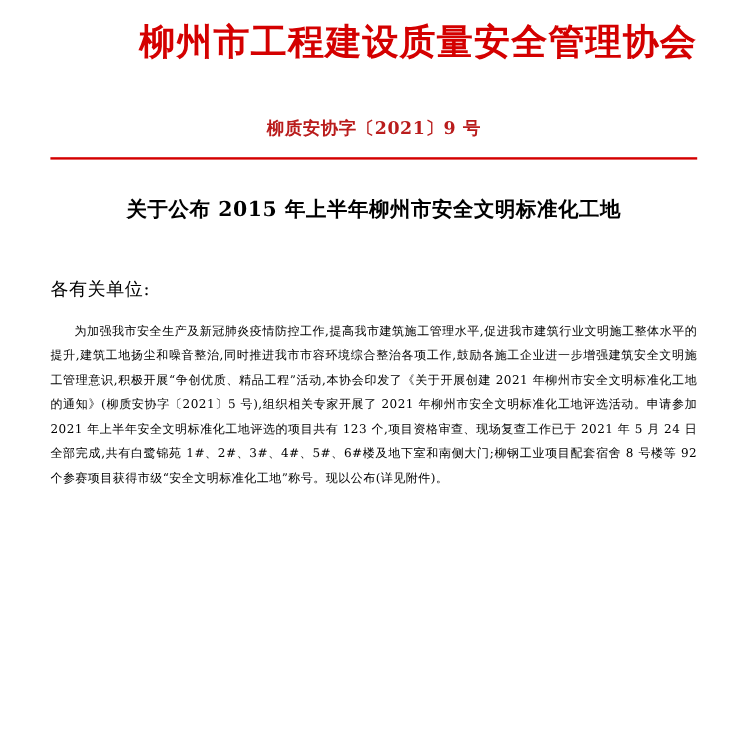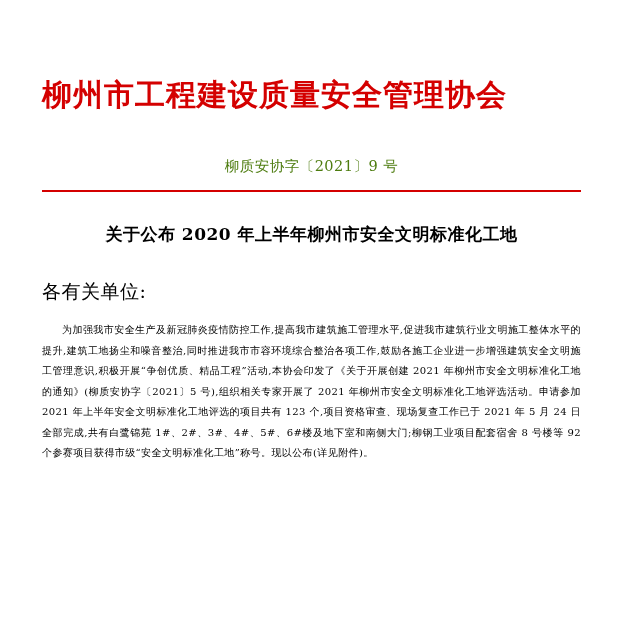--- a/index.html
+++ b/index.html
@@ -16,60 +16,60 @@
   }
   .page {
     position: relative;
     width: 623px;
     height: 617px;
     background: #ffffff;
     box-sizing: border-box;
     padding: 0 42px;
   }
   .masthead {
-    text-align: left;
+    text-align: right;
     color: #d40000;
     font-family: "DejaVu Serif", "Liberation Serif", serif;
     font-weight: bold;
     font-size: 30px;
     letter-spacing: 1px;
     line-height: 1.2;
-    padding-top: 33px;
+    padding-top: 18px;
     white-space: nowrap;
-    margin-top: 44px;
   }
   .doc-number {
     text-align: center;
     font-size: 14.5px;
-    color: #4d7c0f;
+    color: #b91c1c;
     margin-top: 44px;
     letter-spacing: 0.5px;
     font-family: "DejaVu Serif", "Liberation Serif", serif;
+    font-weight: bold;
   }
   .red-rule {
     margin-top: 14px;
     height: 2px;
     background: #d40000;
     width: 100%;
   }
   .title-block {
     margin-top: 28px;
     text-align: center;
     font-size: 17px;
     font-weight: bold;
     line-height: 1.75;
     color: #000000;
     letter-spacing: 0.5px;
   }
   .title-line {
     display: block;
   }
   .salutation {
-    margin-top: 26px;
-    font-size: 19px;
+    margin-top: 38px;
+    font-size: 15px;
     line-height: 1.6;
     letter-spacing: 0.5px;
   }
   .body-text {
     margin-top: 14px;
     font-size: 10px;
     line-height: 2.05;
     text-align: justify;
     text-justify: inter-ideograph;
     letter-spacing: 0.4px;
@@ -84,21 +84,21 @@
 
 <div class="page">
 
   <div class="masthead">柳州市工程建设质量安全管理协会</div>
 
   <div class="doc-number">柳质安协字〔2021〕9 号</div>
 
   <div class="red-rule"></div>
 
   <div class="title-block">
-    <span class="title-line">关于公布 2020 年上半年柳州市安全文明标准化工地</span>
+    <span class="title-line">关于公布 2015 年上半年柳州市安全文明标准化工地</span>
   </div>
 
   <div class="salutation">各有关单位:</div>
 
   <div class="body-text">
     <p>为加强我市安全生产及新冠肺炎疫情防控工作,提高我市建筑施工管理水平,促进我市建筑行业文明施工整体水平的提升,建筑工地扬尘和噪音整治,同时推进我市市容环境综合整治各项工作,鼓励各施工企业进一步增强建筑安全文明施工管理意识,积极开展“争创优质、精品工程”活动,本协会印发了《关于开展创建 2021 年柳州市安全文明标准化工地的通知》(柳质安协字〔2021〕5 号),组织相关专家开展了 2021 年柳州市安全文明标准化工地评选活动。申请参加 2021 年上半年安全文明标准化工地评选的项目共有 123 个,项目资格审查、现场复查工作已于 2021 年 5 月 24 日全部完成,共有白鹭锦苑 1#、2#、3#、4#、5#、6#楼及地下室和南侧大门;柳钢工业项目配套宿舍 8 号楼等 92 个参赛项目获得市级“安全文明标准化工地”称号。现以公布(详见附件)。</p>
   </div>
 
 </div>
 

